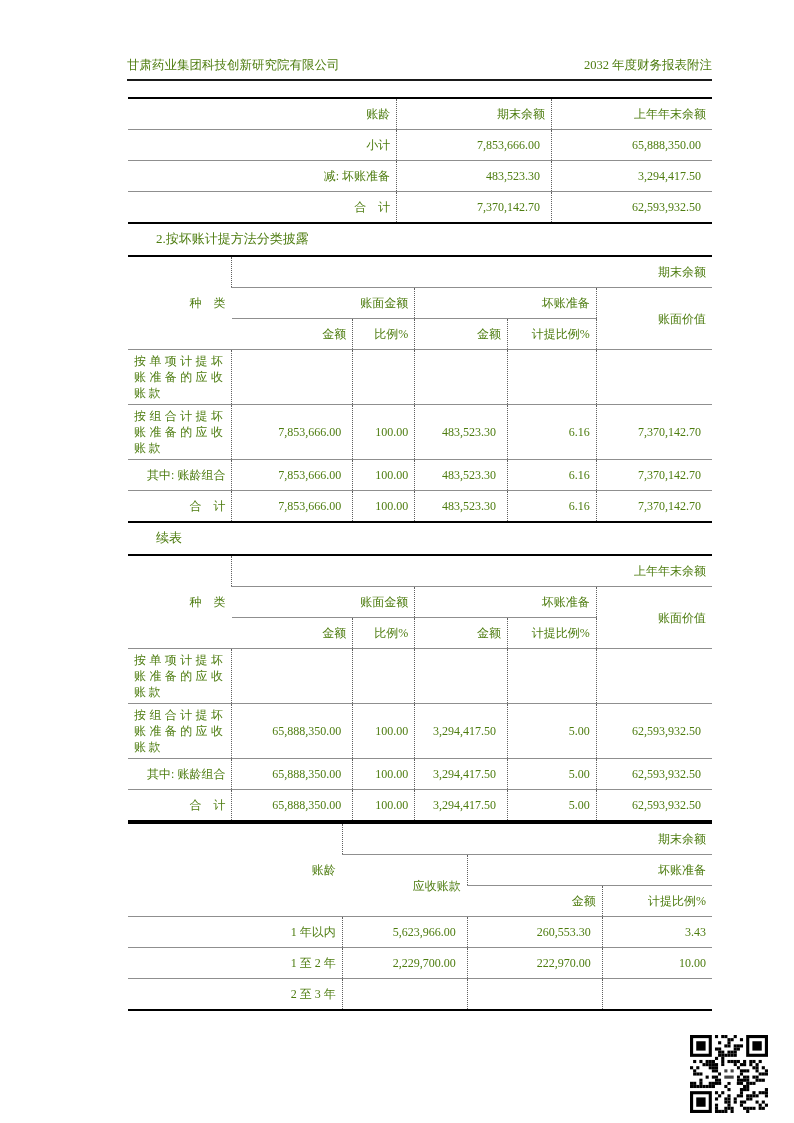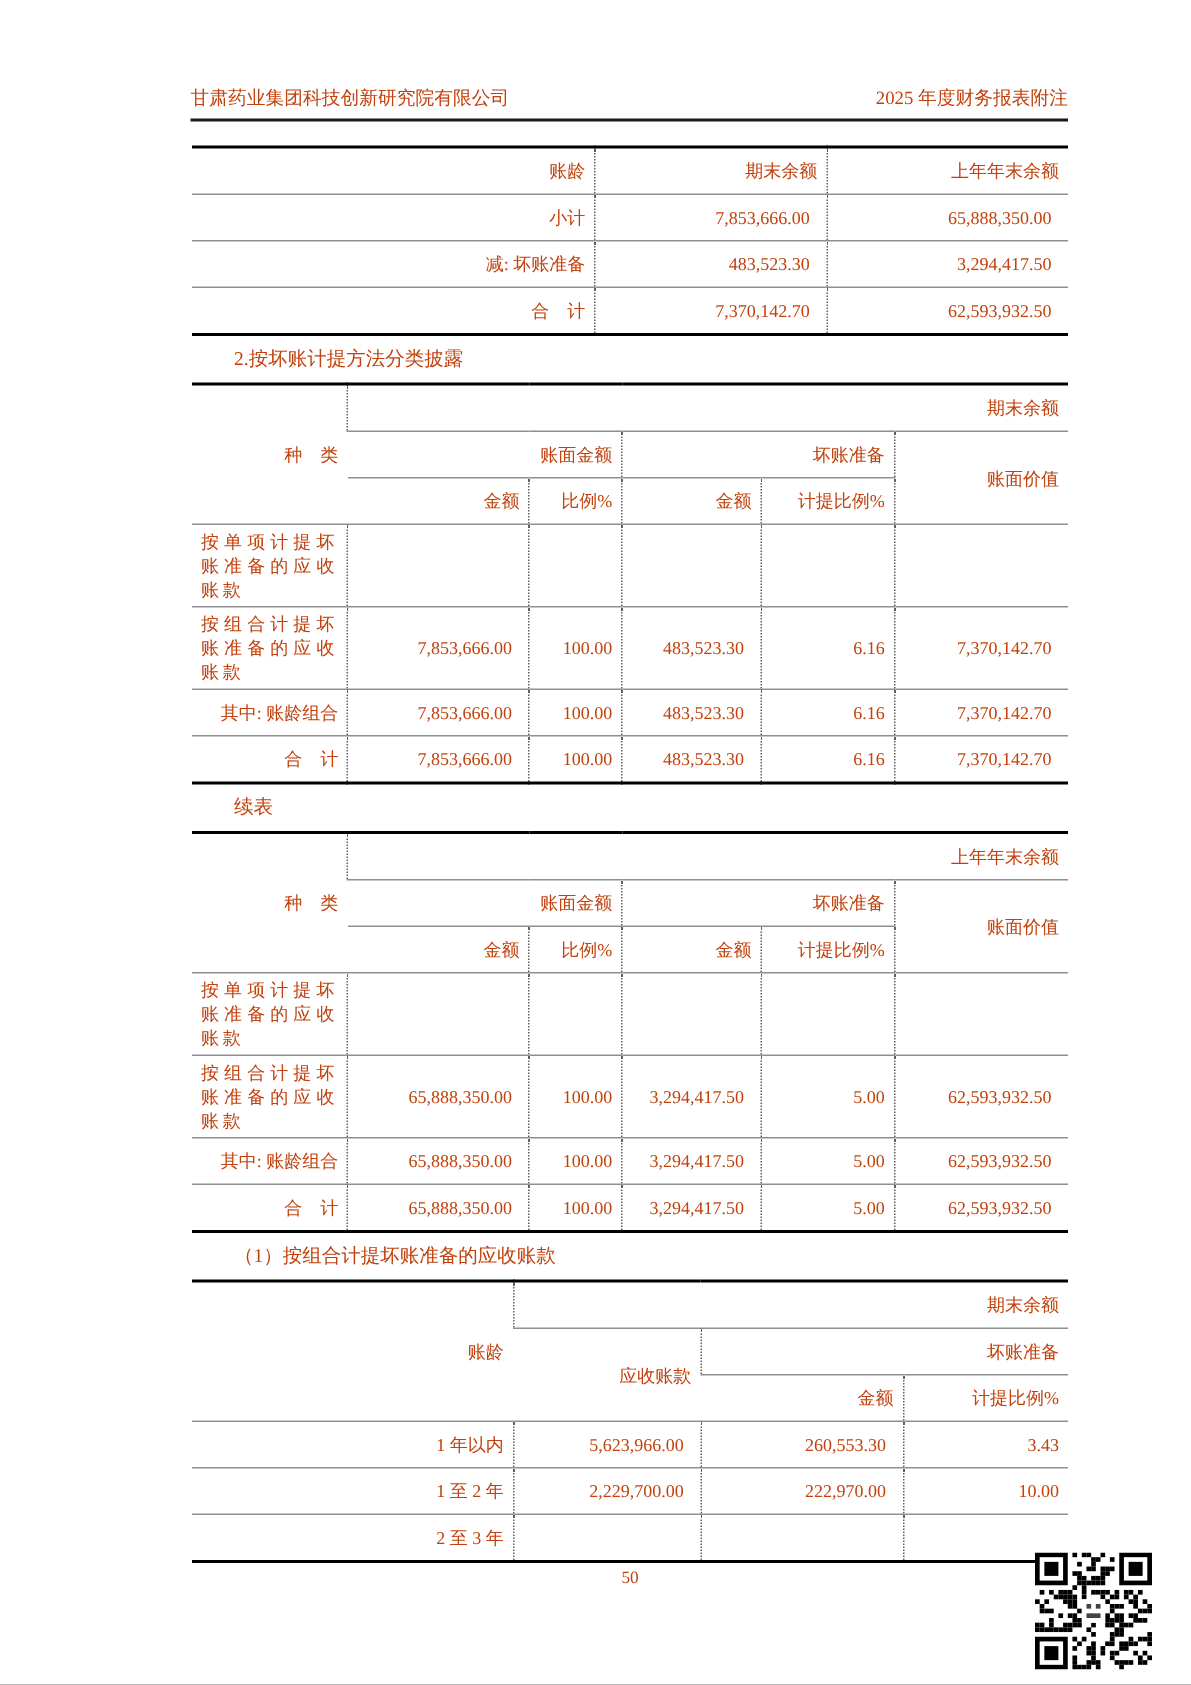--- a/index.html
+++ b/index.html
@@ -2,21 +2,21 @@
 <html><head>
 <meta charset="utf-8">
 <style>
   html,body{margin:0;padding:0;background:#888;}
   .page{
     position:relative;
     width:794px;height:1123px;
     margin:0 auto;
     background:#fff;
     font-family:"Liberation Serif","DejaVu Serif",serif;
-    color:#c2410c;
+    color:#4d7c0f;
     overflow:hidden;
   }
   .doc-header{
     position:absolute;left:127px;right:82px;top:57px;
     display:flex;justify-content:space-between;align-items:flex-end;
     font-size:12.5px;line-height:16px;
     padding-bottom:6px;
     border-bottom:2px solid #1a1a1a;
   }
   .content{position:absolute;left:128px;top:97px;width:584px;}
@@ -54,21 +54,21 @@
   }
   .qr{position:absolute;top:1035px;right:26px;width:78px;height:78px;line-height:0;}
 </style>
 </head>
 <body>
 
 <div class="page">
 
   <div class="doc-header">
     <span>甘肃药业集团科技创新研究院有限公司</span>
-    <span>2025 年度财务报表附注</span>
+    <span>2032 年度财务报表附注</span>
   </div>
 
   <div class="content">
 
     <table class="fin">
       <colgroup>
           <col style="width:46%">
           <col style="width:26.5%">
           <col style="width:27.5%">
         </colgroup>
@@ -213,21 +213,20 @@
         <td class="c">合　计</td>
         <td class="r">65,888,350.00</td>
         <td class="c">100.00</td>
         <td class="r">3,294,417.50</td>
         <td class="c">5.00</td>
         <td class="r">62,593,932.50</td>
       </tr>
     </tbody>
       </table>
 
-    <div class="caption">（1）按组合计提坏账准备的应收账款</div>
 
     <table class="fin">
       <colgroup>
           <col style="width:36.7%">
           <col style="width:21.4%">
           <col style="width:23.1%">
           <col style="width:18.8%">
         </colgroup>
       <tbody>
           <tr>
@@ -258,21 +257,20 @@
         <td class="l">2 至 3 年</td>
         <td class="r"></td>
         <td class="r"></td>
         <td class="c"></td>
       </tr>
     </tbody>
       </table>
 
   </div>
 
-  <div class="page-number">50</div>
 
   <div class="qr"><svg viewBox="0 0 25 25" width="78" height="78">
         <rect x="0" y="0" width="25" height="25" fill="#fff"></rect>
         <rect x="8" y="0" width="1" height="1" fill="#000"></rect>
         <rect x="10" y="0" width="1" height="1" fill="#000"></rect>
         <rect x="11" y="0" width="1" height="1" fill="#000"></rect>
         <rect x="14" y="0" width="1" height="1" fill="#000"></rect>
         <rect x="12" y="1" width="1" height="1" fill="#000"></rect>
         <rect x="13" y="1" width="1" height="1" fill="#000"></rect>
         <rect x="16" y="1" width="1" height="1" fill="#000"></rect>

